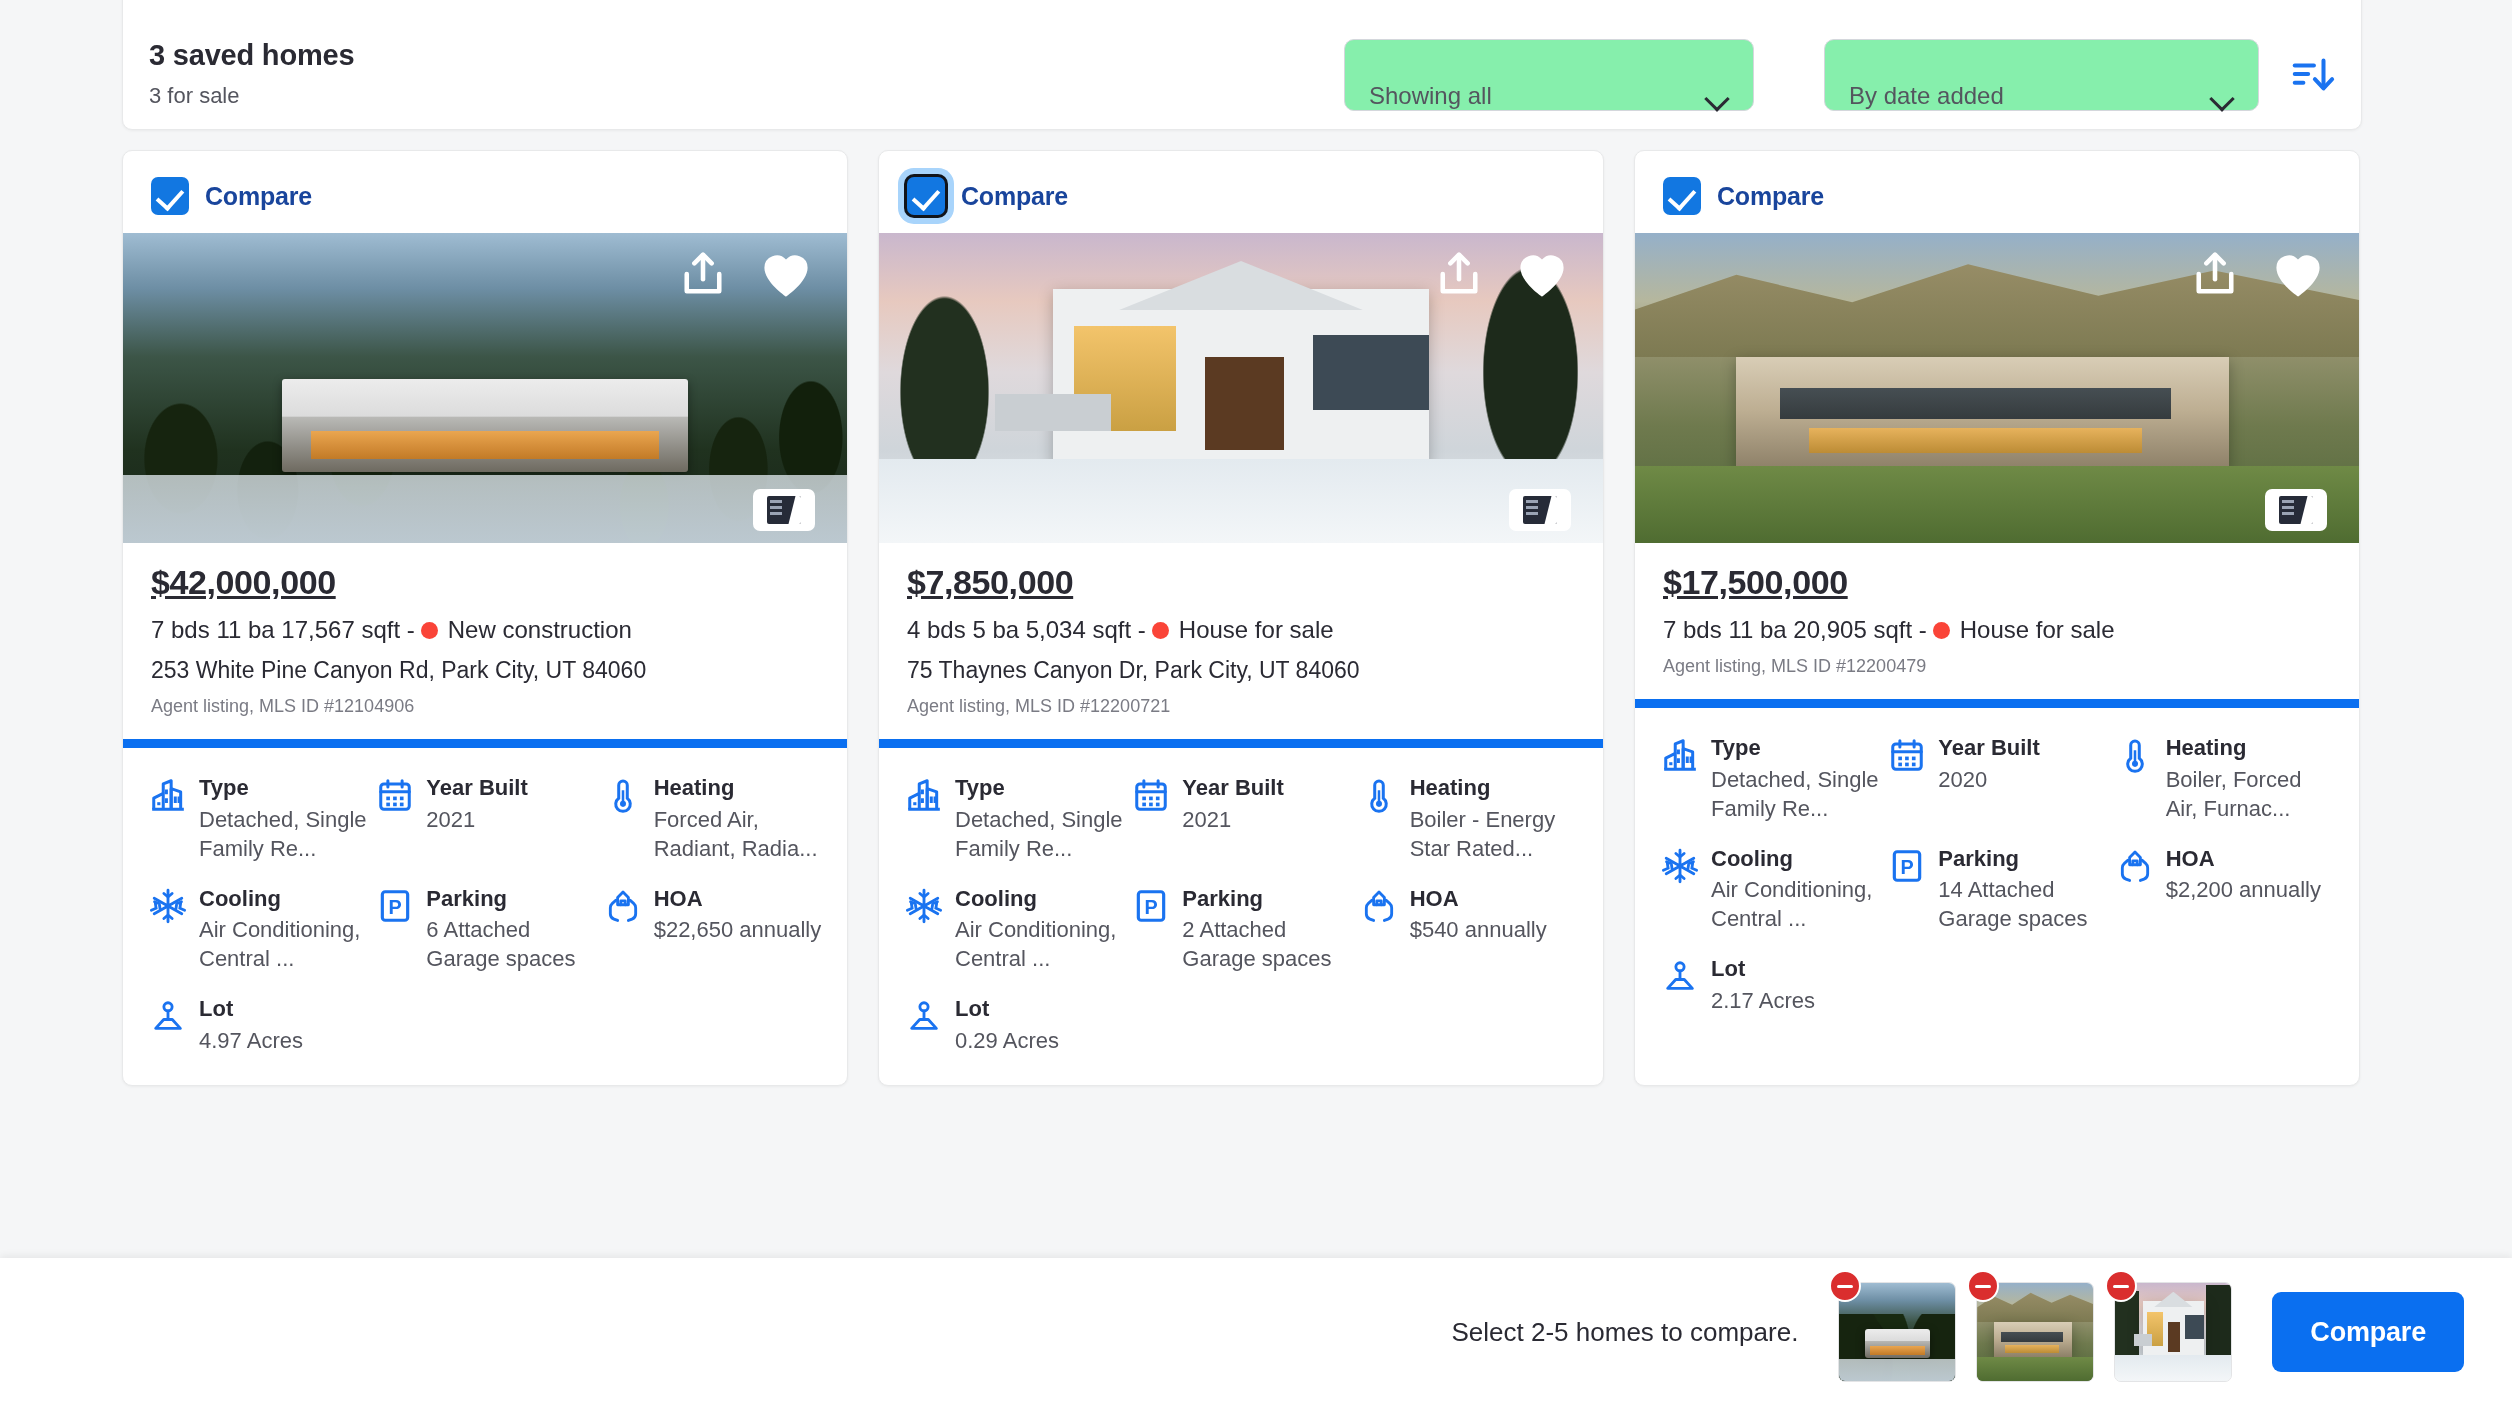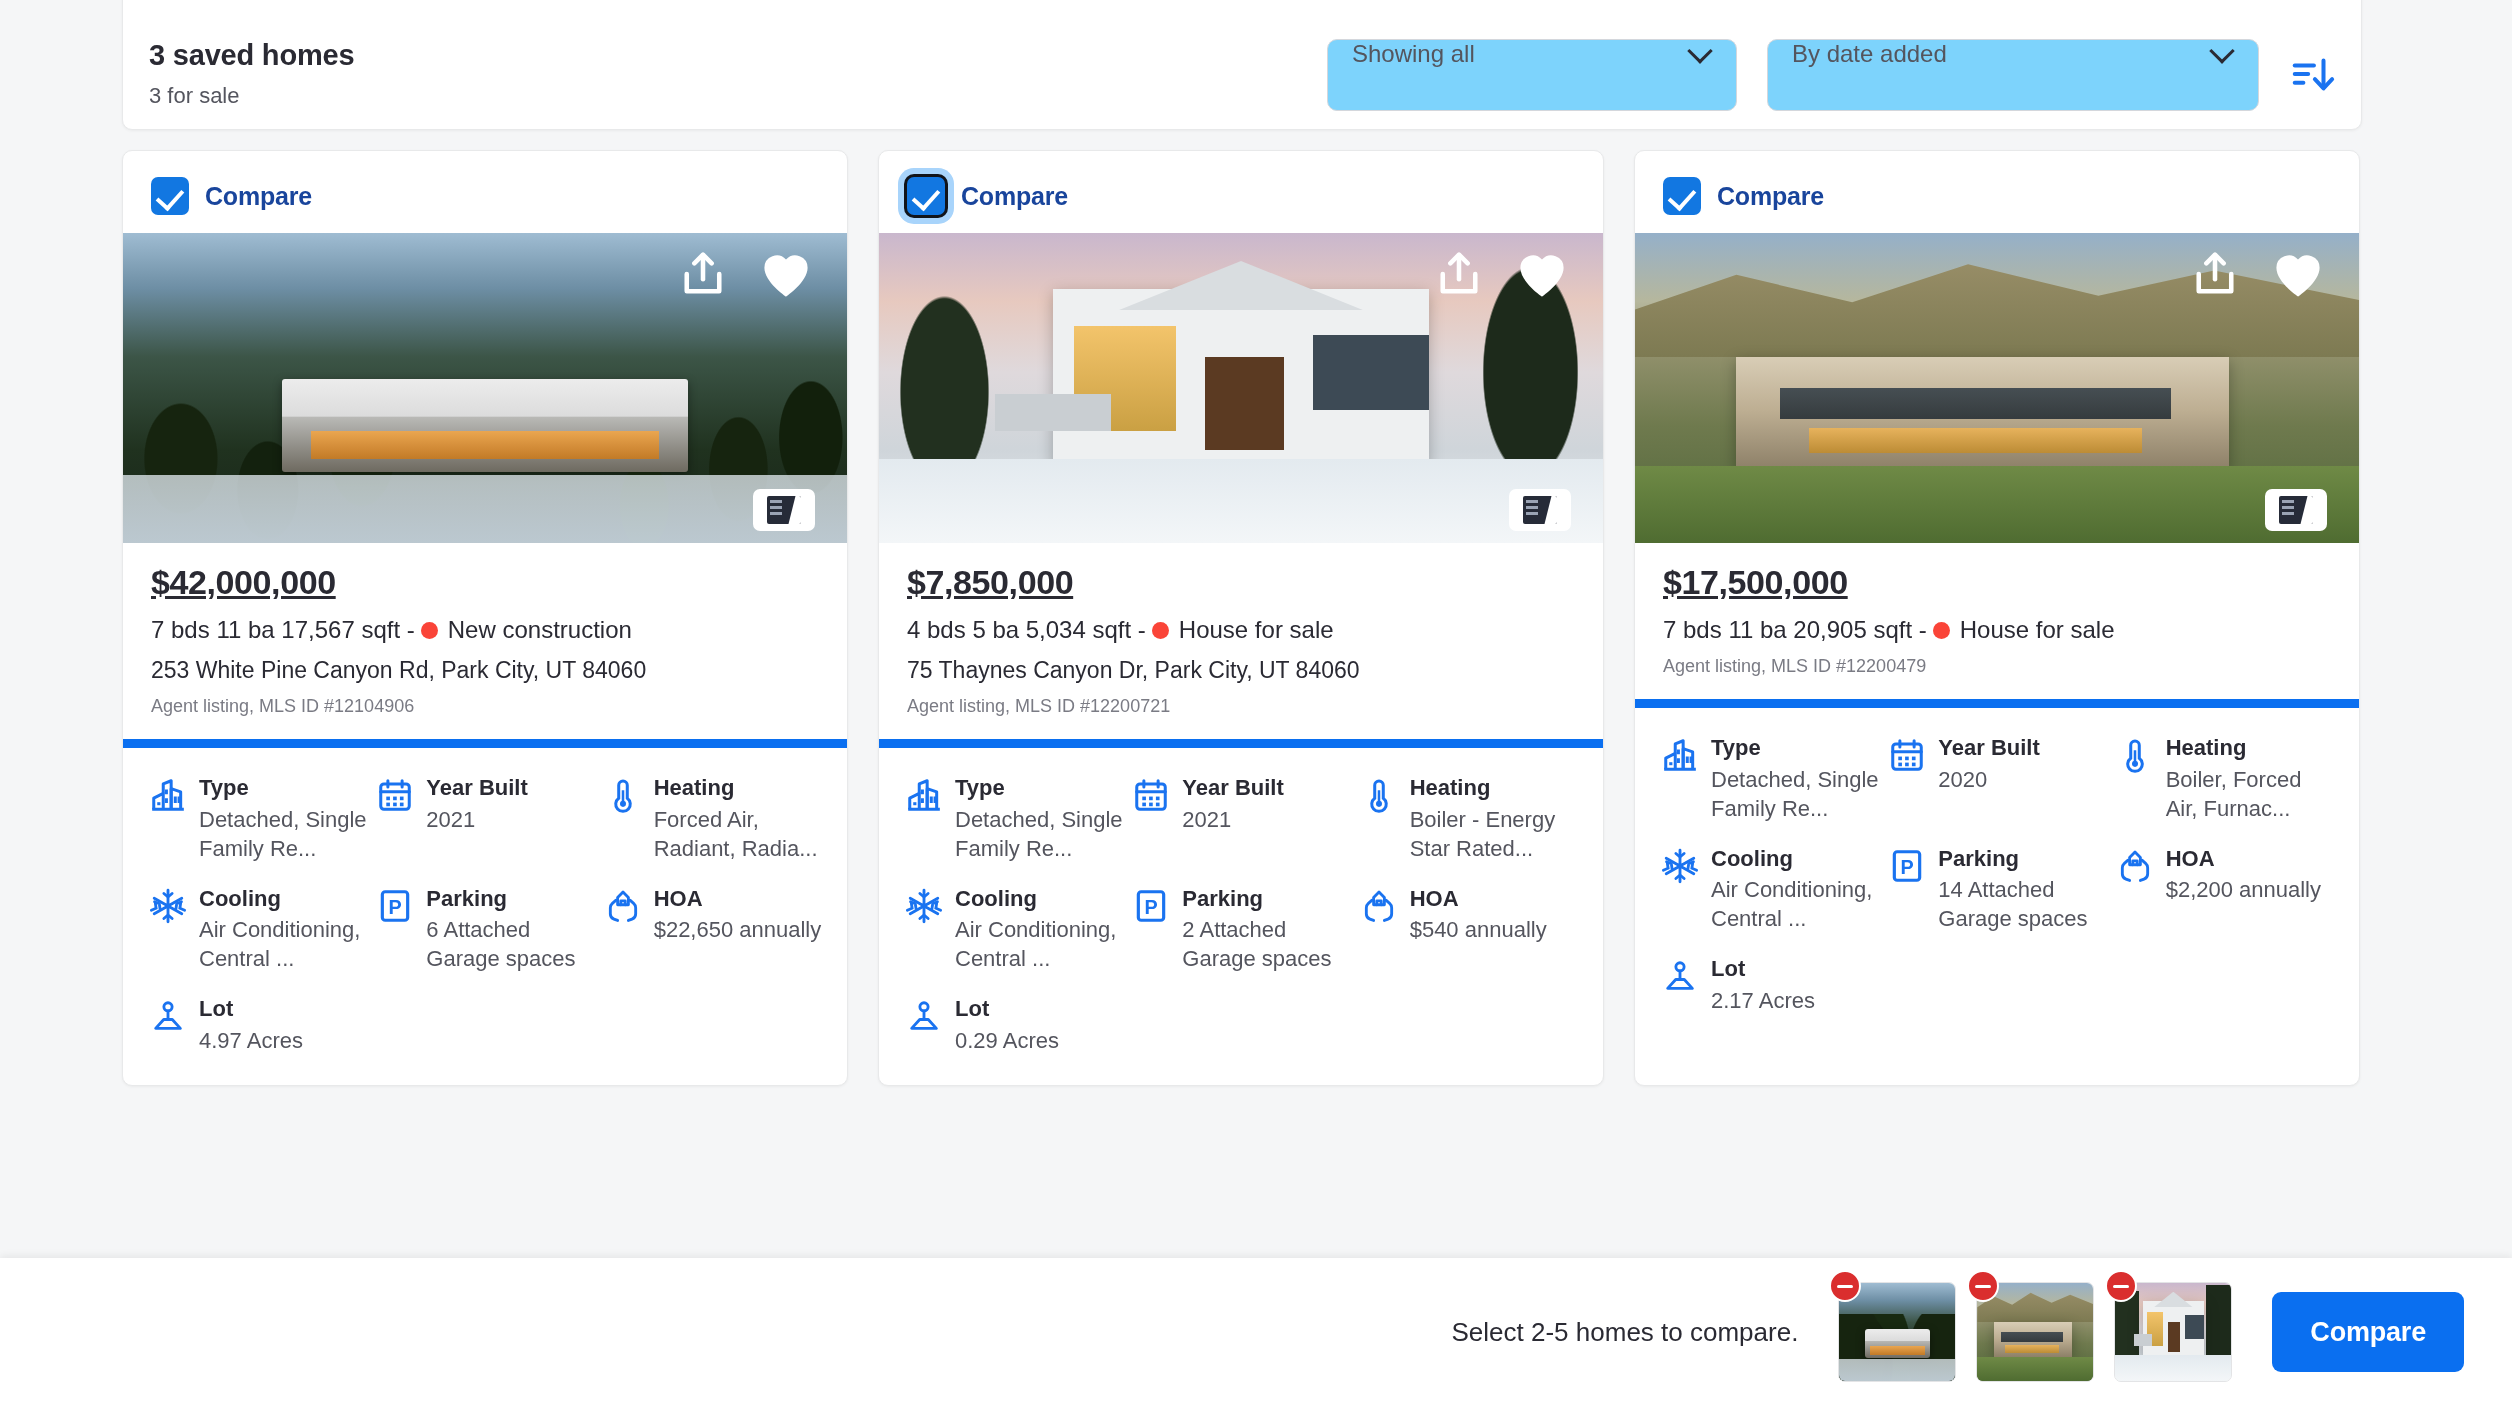--- a/index.html
+++ b/index.html
@@ -26,27 +26,27 @@
   .saved-title {
     font-size: 29px; font-weight: 700; color: #2a2a33;
     letter-spacing: -0.2px; line-height: 1.2;
   }
   .saved-sub { font-size: 22px; color: #54555e; margin-top: 10px; }
 
   .header-controls { display: flex; align-items: center; gap: 30px; padding-bottom: 2px; }
   .select-box {
     position: relative;
     height: 72px; border: 1px solid #d4d7dc; border-radius: 10px;
-    background: #7dd3fc;
-    display: flex; align-items: flex-start;
+    background: #86efac;
+    display: flex; align-items: flex-end;
     padding: 0 24px;
     cursor: pointer;
   }
   .select-box.w1 { width: 410px; }
-  .select-box.w2 { width: 492px; }
+  .select-box.w2 { width: 435px; margin-left: 40px; }
   .select-label { font-size: 24px; color: #54555e; flex: 1; }
   .chev { width: 22px; height: 22px; position: relative; margin-left: 10px; }
   .chev::before {
     content: ""; position: absolute; left: 1px; top: 2px;
     width: 15px; height: 15px;
     border-right: 3.5px solid #2a2a33; border-bottom: 3.5px solid #2a2a33;
     transform: rotate(45deg);
   }
   .sort-icon { width: 46px; height: 46px; cursor: pointer; }
 

